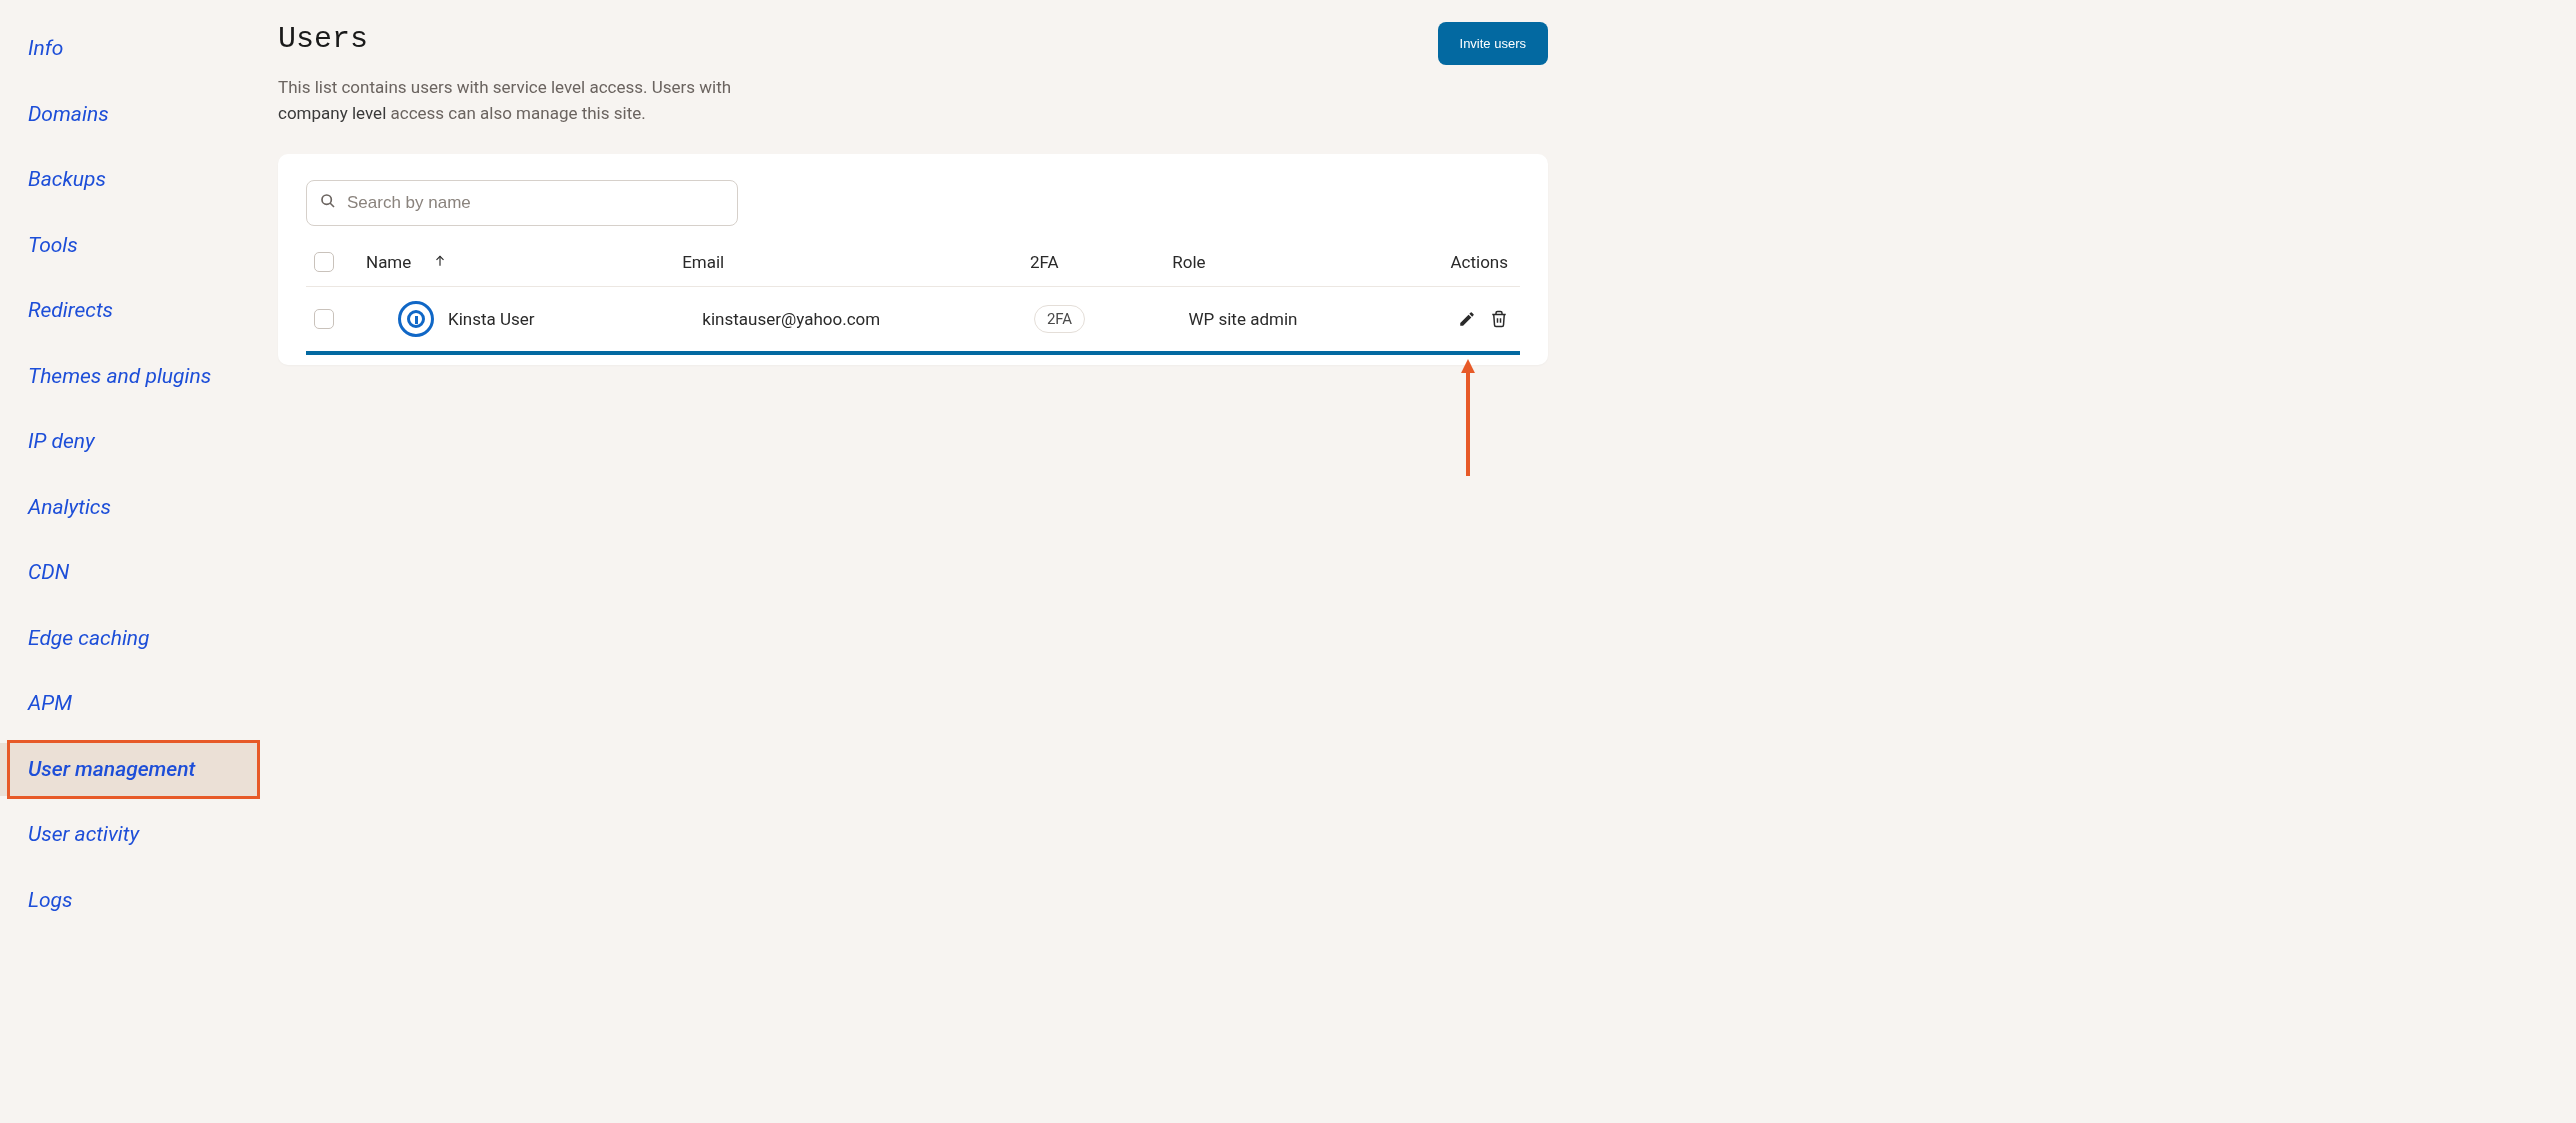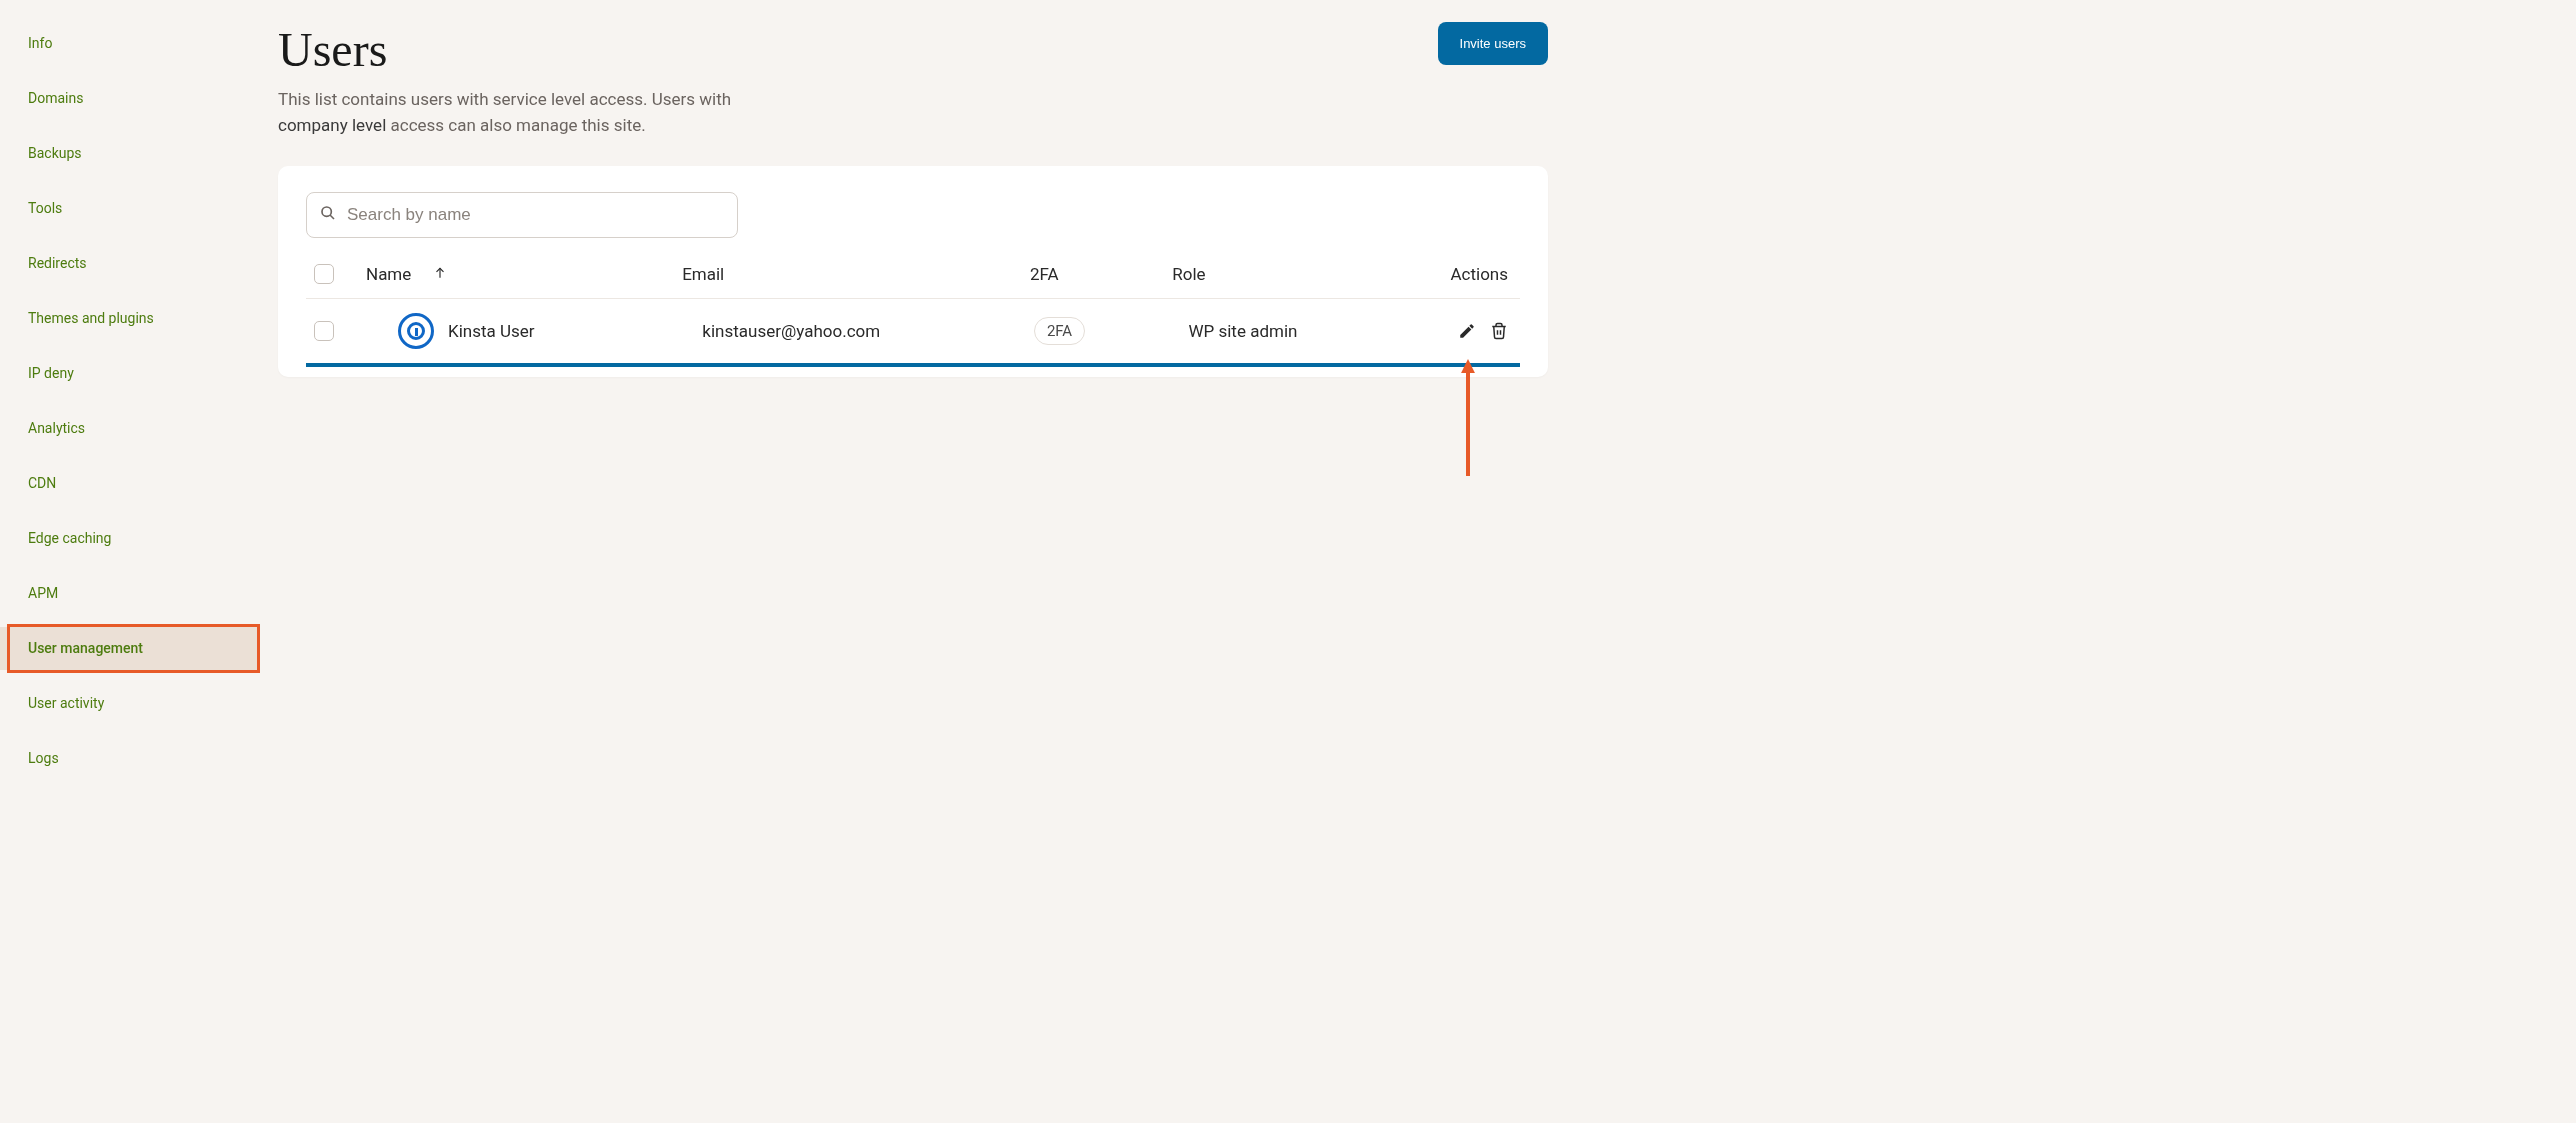--- a/index.html
+++ b/index.html
@@ -14,25 +14,26 @@
       min-height: 100vh;
     }
     .sidebar {
       width: 258px;
       padding: 22px 0;
       flex-shrink: 0;
     }
     .sidebar-item {
       display: block;
       padding: 11px 28px;
-      color: #4d7c0f;
+      color: #1d4ed8;
       cursor: pointer;
-      font-size: 14px;
+      font-size: 21px;
       line-height: 1.5;
       margin-bottom: 12px;
+      font-style: italic;
     }
     .sidebar-item.active {
       background: #ebe0d6;
       font-weight: 500;
     }
     .sidebar-item.highlighted {
       position: relative;
     }
     .highlight-box {
       position: absolute;
@@ -45,22 +46,22 @@
       padding: 22px 20px 40px 20px;
       max-width: 1310px;
     }
     .header-row {
       display: flex;
       justify-content: space-between;
       align-items: flex-start;
       margin-bottom: 4px;
     }
     .page-title {
-      font-family: Liberation Serif, serif;
-      font-size: 48px;
+      font-family: Liberation Mono, monospace;
+      font-size: 30px;
       font-weight: 400;
       color: #1a1a1a;
     }
     .invite-btn {
       background: #0369a1;
       color: #fff;
       border: none;
       padding: 14px 22px;
       border-radius: 8px;
       font-size: 13px;

